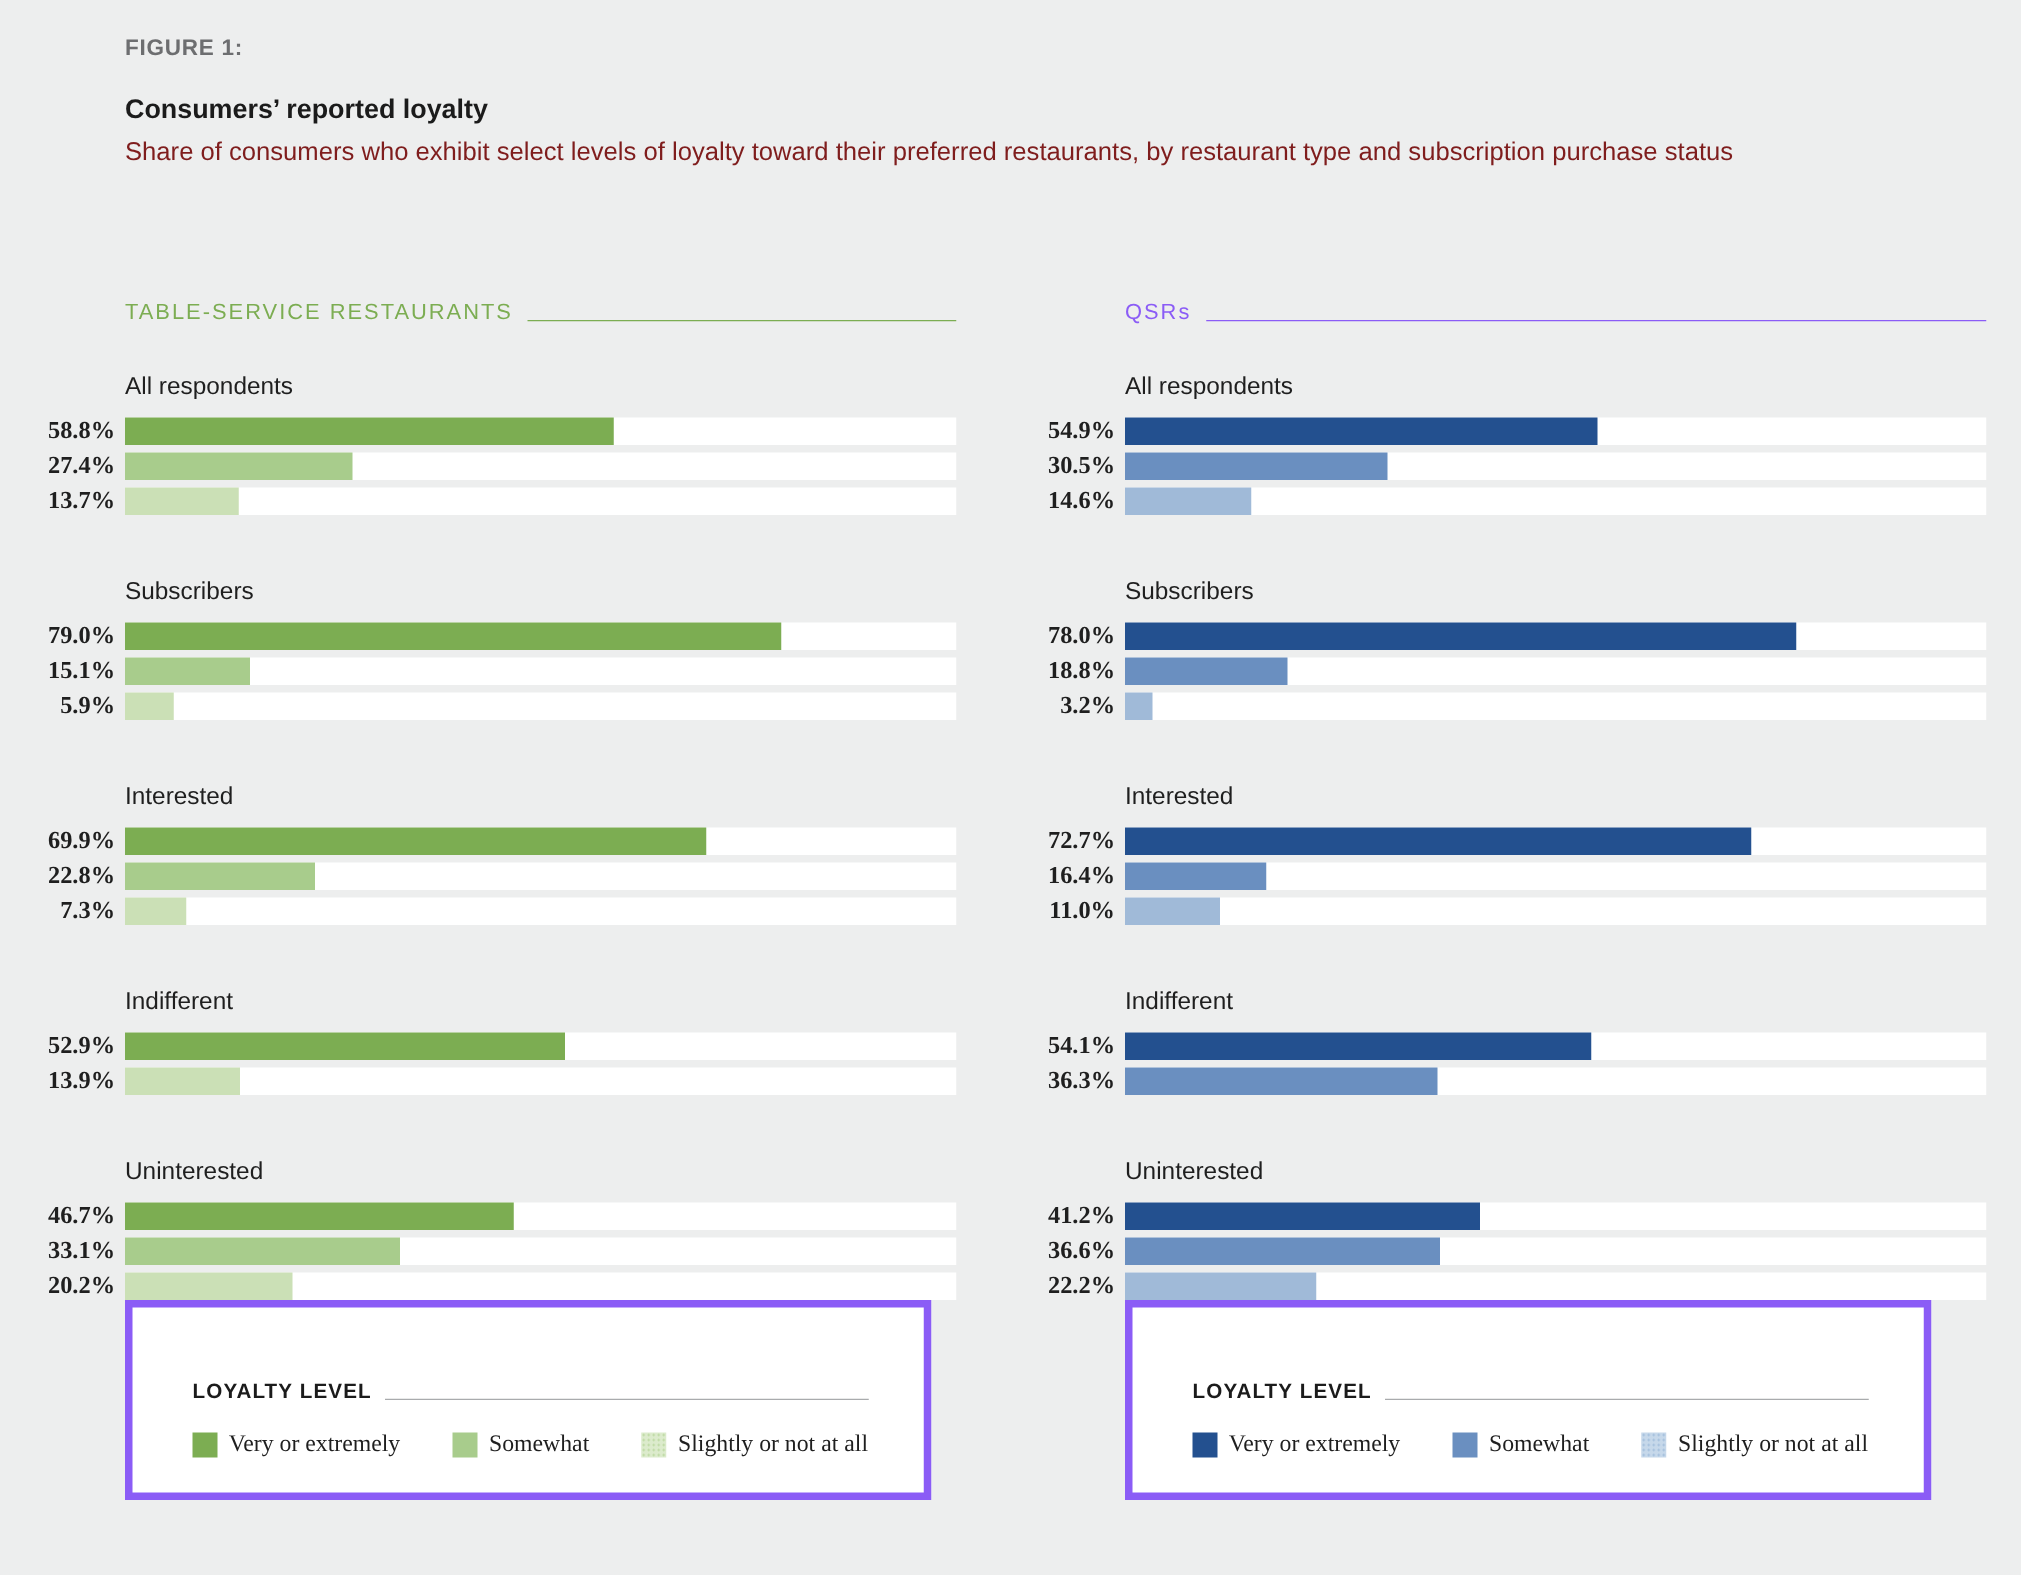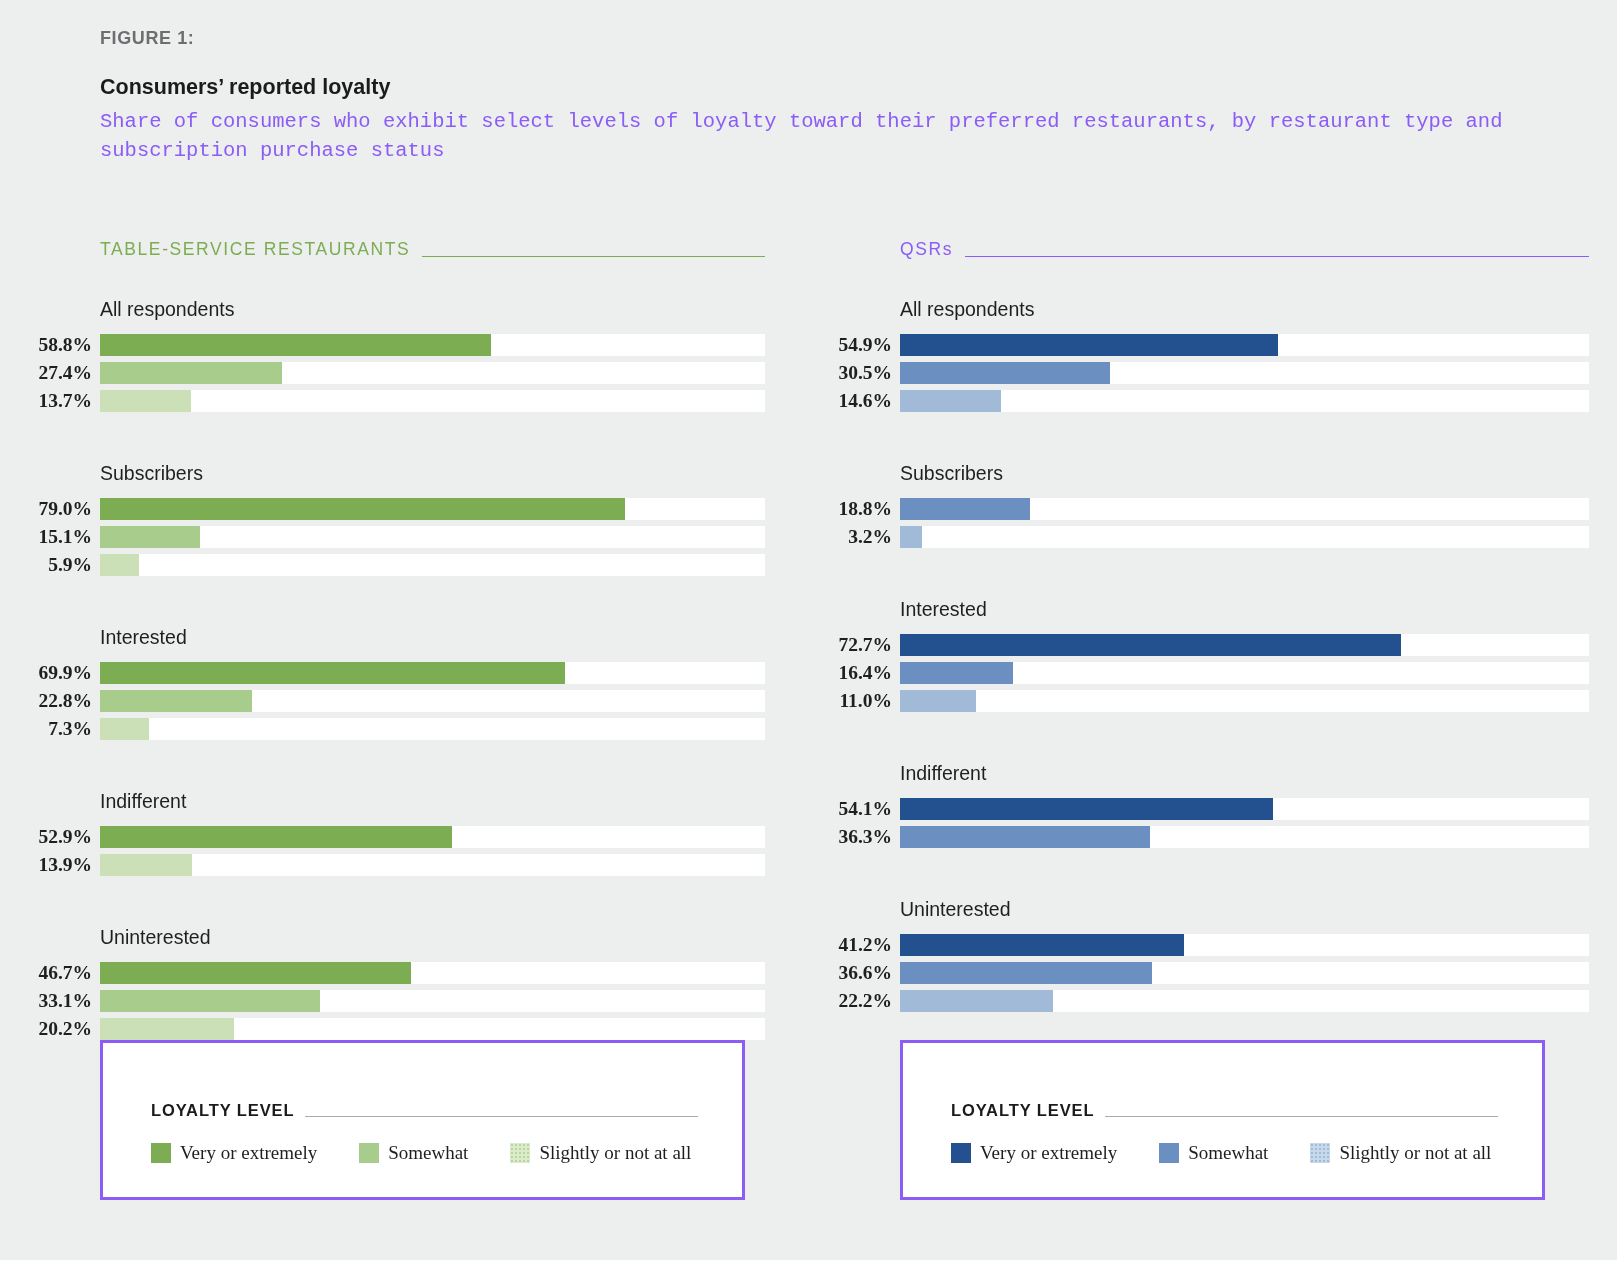--- a/index.html
+++ b/index.html
@@ -41,24 +41,23 @@
   .figure-title {
     font-size: 21.5px;
     font-weight: bold;
     color: #1b1b1b;
     margin: 0 0 7px 0;
   }
   .figure-subtitle {
     font-size: 20.5px;
     font-weight: normal;
     line-height: 1.42;
-    color: #8b5cf6;
+    color: #7f1d1d;
     margin: 0;
     max-width: 1420px;
-    font-family: Liberation Mono, monospace;
   }
 
   
   .panel {
     position: absolute;
     top: 236px;
   }
   .panel--left  { left: 100px;  width: 665px; }
   .panel--right { left: 900px;  width: 689px; }
 
@@ -133,21 +132,21 @@
   .c-b1 { background: #23508f; }
   .c-b2 { background: #6a8fc0; }
   .c-b3 { background: #a0bad8; }
 
   
   .legend {
     position: absolute;
     top: 1040px;
     height: 160px;
     background: #ffffff;
-    border: 3px solid #8b5cf6;
+    border: 6px solid #8b5cf6;
     box-sizing: border-box;
   }
   .legend--left  { left: 100px;  width: 645px; }
   .legend--right { left: 900px;  width: 645px; }
 
   .legend-head {
     display: flex;
     align-items: center;
     gap: 11px;
     margin: 58px 44px 0 48px;
@@ -342,20 +341,26 @@
           <div class="bar-row">
             <span class="bar-value">14.6%</span>
             <div class="bar-track">
               <div class="bar-fill c-b3" style="width: 14.6%;"></div>
             </div>
           </div>
         </div>
         <div class="group">
           <div class="group-label">Subscribers</div>
           <div class="bar-row">
+            <span class="bar-value">78.0%</span>
+            <div class="bar-track">
+              <div class="bar-fill c-b1" style="width: 78%;"></div>
+            </div>
+          </div>
+          <div class="bar-row">
             <span class="bar-value">18.8%</span>
             <div class="bar-track">
               <div class="bar-fill c-b2" style="width: 18.8%;"></div>
             </div>
           </div>
           <div class="bar-row">
             <span class="bar-value">3.2%</span>
             <div class="bar-track">
               <div class="bar-fill c-b3" style="width: 3.2%;"></div>
             </div>

